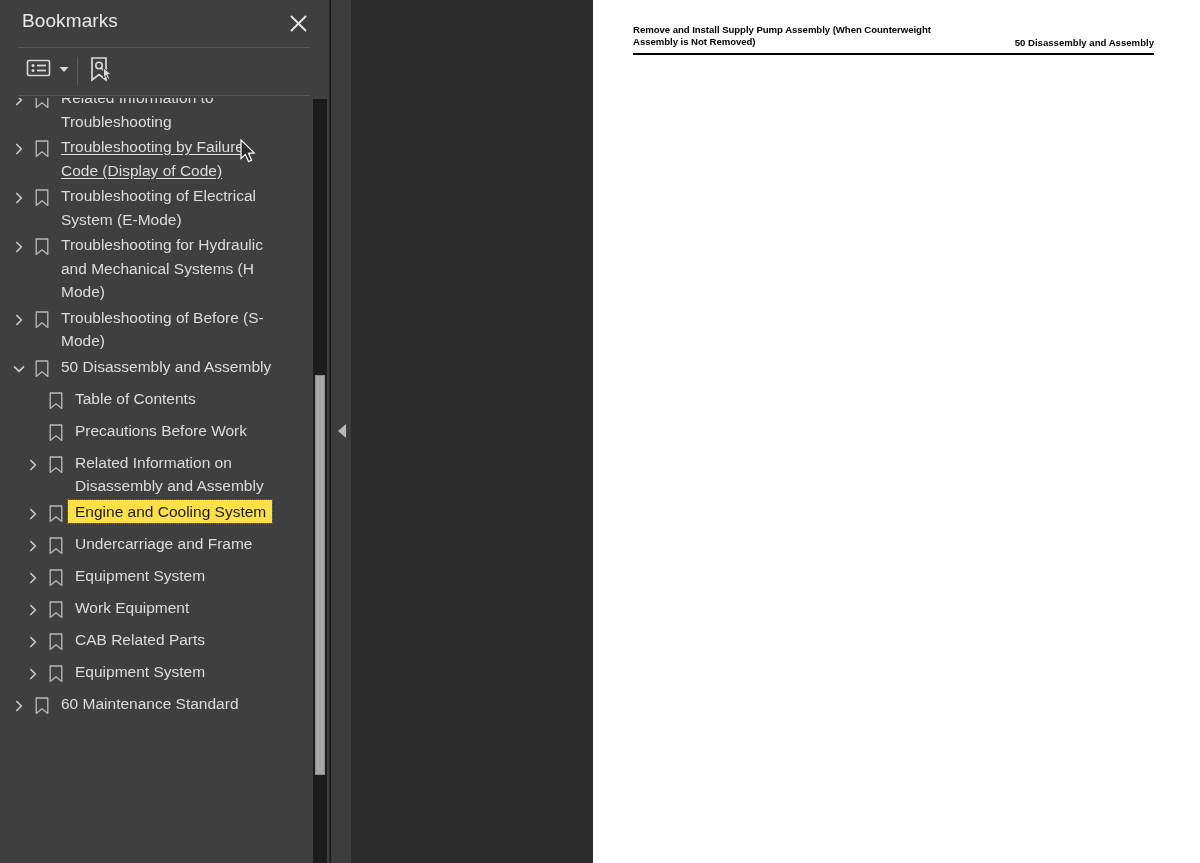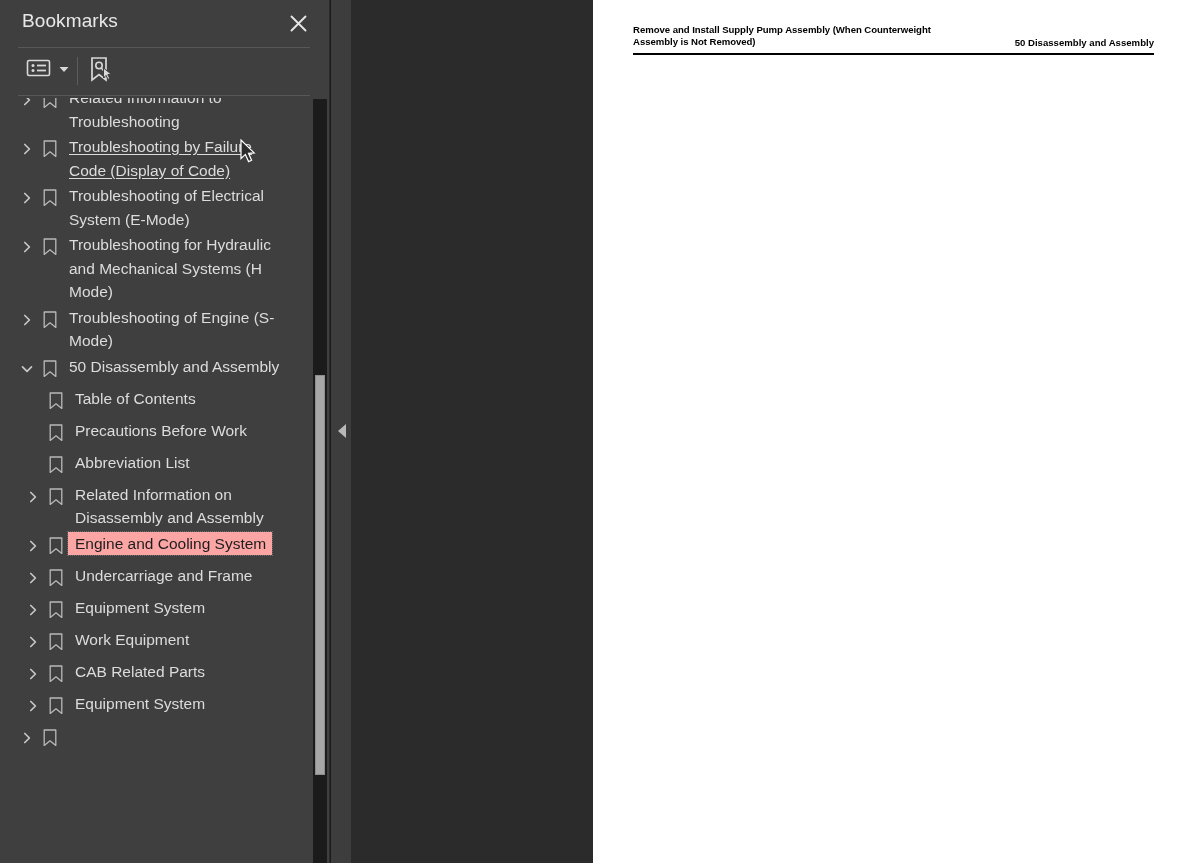--- a/index.html
+++ b/index.html
@@ -66,27 +66,27 @@
   .bmk{
     flex:0 0 auto;width:24px;height:28px;
     display:flex;align-items:center;justify-content:center;
   }
   .tree-label{
     font-size:15.5px;line-height:23.5px;color:#dcdcdc;
     padding-left:7px;padding-right:6px;
     max-width:218px;
   }
   .tree-row.selected .tree-label{
-    background:#fca5a5;color:#1d1d1d;
+    background:#fde047;color:#1d1d1d;
     outline:1px dotted #6c6c6c;
   }
   .tree-row.underline .tree-label{
     text-decoration:underline;text-underline-offset:2px;
   }
-  .lvl0{padding-left:16px;}
+  .lvl0{padding-left:8px;}
   .lvl1{padding-left:22px;}
 
   
   #tree-scrollbar{
     position:absolute;left:313px;top:99px;width:14px;height:764px;
     background:#1b1b1b;
   }
   #tree-thumb{
     position:absolute;left:315px;top:375px;width:10px;height:400px;
     background:#a6a6a6;border:1px solid #8d8d8d;box-sizing:border-box;
@@ -235,21 +235,21 @@
           <div class="twisty">
             <svg width="14" height="14" viewBox="0 0 14 14">
               <path d="M4.8 2.5 L9.4 7 L4.8 11.5" fill="none" stroke="#c8c8c8" stroke-width="1.7" stroke-linecap="round" stroke-linejoin="round"></path>
             </svg>
           </div>
           <div class="bmk">
             <svg width="14" height="18" viewBox="0 0 14 18">
               <path d="M1.2 1 L12.8 1 L12.8 16.4 L7 11.8 L1.2 16.4 Z" fill="none" stroke="#b9b9b9" stroke-width="1.3" stroke-linejoin="round"></path>
             </svg>
           </div>
-          <div class="tree-label">Troubleshooting of Engine (S-Mode)</div>
+          <div class="tree-label">Troubleshooting of Before (S-Mode)</div>
         </div>
         <div class="tree-row lvl0">
           <div class="twisty">
             <svg width="14" height="14" viewBox="0 0 14 14">
               <path d="M2.5 4.8 L7 9.4 L11.5 4.8" fill="none" stroke="#c8c8c8" stroke-width="1.7" stroke-linecap="round" stroke-linejoin="round"></path>
             </svg>
           </div>
           <div class="bmk">
             <svg width="14" height="18" viewBox="0 0 14 18">
               <path d="M1.2 1 L12.8 1 L12.8 16.4 L7 11.8 L1.2 16.4 Z" fill="none" stroke="#b9b9b9" stroke-width="1.3" stroke-linejoin="round"></path>
@@ -269,29 +269,20 @@
         <div class="tree-row lvl1">
           <div class="twisty"></div>
           <div class="bmk">
             <svg width="14" height="18" viewBox="0 0 14 18">
               <path d="M1.2 1 L12.8 1 L12.8 16.4 L7 11.8 L1.2 16.4 Z" fill="none" stroke="#b9b9b9" stroke-width="1.3" stroke-linejoin="round"></path>
             </svg>
           </div>
           <div class="tree-label">Precautions Before Work</div>
         </div>
         <div class="tree-row lvl1">
-          <div class="twisty"></div>
-          <div class="bmk">
-            <svg width="14" height="18" viewBox="0 0 14 18">
-              <path d="M1.2 1 L12.8 1 L12.8 16.4 L7 11.8 L1.2 16.4 Z" fill="none" stroke="#b9b9b9" stroke-width="1.3" stroke-linejoin="round"></path>
-            </svg>
-          </div>
-          <div class="tree-label">Abbreviation List</div>
-        </div>
-        <div class="tree-row lvl1">
           <div class="twisty">
             <svg width="14" height="14" viewBox="0 0 14 14">
               <path d="M4.8 2.5 L9.4 7 L4.8 11.5" fill="none" stroke="#c8c8c8" stroke-width="1.7" stroke-linecap="round" stroke-linejoin="round"></path>
             </svg>
           </div>
           <div class="bmk">
             <svg width="14" height="18" viewBox="0 0 14 18">
               <path d="M1.2 1 L12.8 1 L12.8 16.4 L7 11.8 L1.2 16.4 Z" fill="none" stroke="#b9b9b9" stroke-width="1.3" stroke-linejoin="round"></path>
             </svg>
           </div>
@@ -379,20 +370,21 @@
           <div class="twisty">
             <svg width="14" height="14" viewBox="0 0 14 14">
               <path d="M4.8 2.5 L9.4 7 L4.8 11.5" fill="none" stroke="#c8c8c8" stroke-width="1.7" stroke-linecap="round" stroke-linejoin="round"></path>
             </svg>
           </div>
           <div class="bmk">
             <svg width="14" height="18" viewBox="0 0 14 18">
               <path d="M1.2 1 L12.8 1 L12.8 16.4 L7 11.8 L1.2 16.4 Z" fill="none" stroke="#b9b9b9" stroke-width="1.3" stroke-linejoin="round"></path>
             </svg>
           </div>
+          <div class="tree-label">60 Maintenance Standard</div>
         </div>
       </div>
 
     <div id="tree-scrollbar"></div>
     <div id="tree-thumb"></div>
 
     <div id="mouse-cursor">
       <svg width="18" height="26" viewBox="0 0 18 26">
         <path d="M1 1 L1 19.5 L5.4 15.4 L8.6 22.6 L11.6 21.3 L8.5 14.3 L14.2 13.9 Z" fill="#2b2b2b" stroke="#ffffff" stroke-width="1.2"></path>
       </svg>

